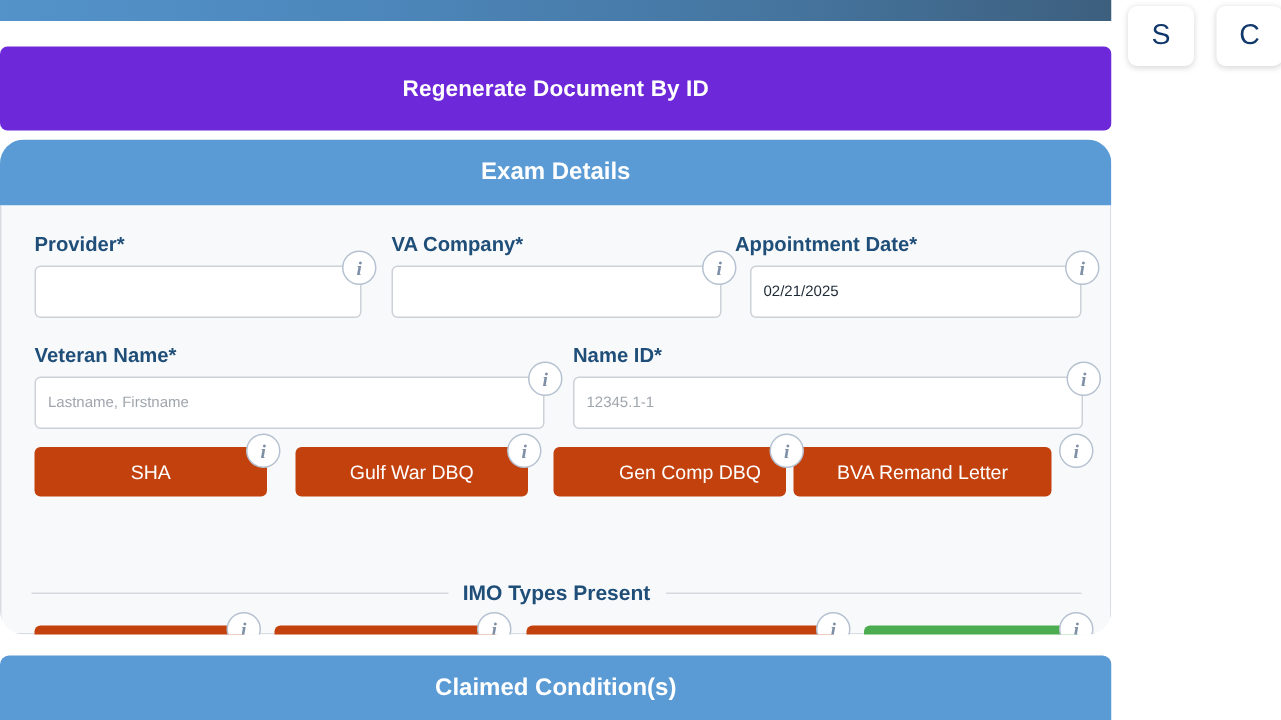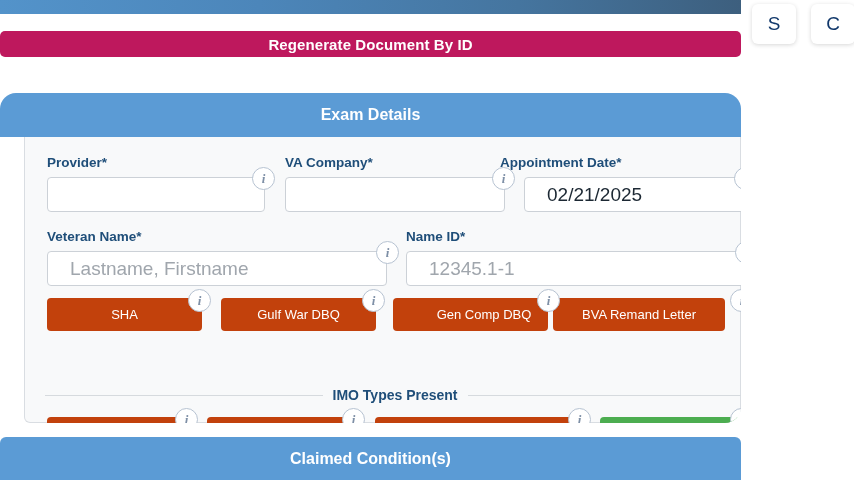--- a/index.html
+++ b/index.html
@@ -32,22 +32,22 @@
     height: 14px;
     background: linear-gradient(90deg, #5393ca 0%, #4c86ba 35%, #45759f 70%, #3d5f7e 100%);
   }
 
   
   #regenerate-button {
     position: absolute;
     left: 0;
     top: 31px;
     width: 741px;
-    height: 26px;
-    background: #be185d;
+    height: 56px;
+    background: #6d28d9;
     border: none;
     border-radius: 5px;
     color: #ffffff;
     font-size: 15px;
     font-weight: 600;
     font-family: "Liberation Sans", sans-serif;
     letter-spacing: 0.1px;
     cursor: pointer;
     padding: 0;
   }
@@ -75,42 +75,41 @@
     border-radius: 6px 6px 0 0;
   }
   .card-body {
     position: relative;
     height: 286px;
     background: #f8f9fa;
     border: 1px solid #d9dde2;
     border-top: none;
     border-radius: 0 0 6px 6px;
     box-sizing: border-box;
-    margin-left: 24px;
   }
 
   
   .field-label {
     position: absolute;
     color: #1f4e79;
     font-size: 13.5px;
     font-weight: 700;
     white-space: nowrap;
   }
 
   
   .text-input {
     position: absolute;
     height: 35px;
     box-sizing: border-box;
     background: #ffffff;
     border: 1px solid #ccd1d7;
     border-radius: 4px;
-    padding: 0 22px;
-    font-size: 19px;
+    padding: 0 8px;
+    font-size: 10px;
     font-family: "Liberation Sans", sans-serif;
     color: #1c2833;
     outline: none;
   }
   .text-input::placeholder {
     color: #a0a6ad;
   }
 
   
   .info-icon {
@@ -236,21 +235,21 @@
     <div class="card-body">
 
       <div class="field-label" style="left:22px; top:18px;">Provider*</div>
       <input class="text-input" style="left: 22px; top: 40px; width: 218px;" value="" placeholder="">
       <div class="info-icon" style="left:227px; top:30px;">i</div>
 
       <div class="field-label" style="left:260px; top:18px;">VA Company*</div>
       <input class="text-input" style="left: 260px; top: 40px; width: 220px;" value="" placeholder="">
       <div class="info-icon" style="left:467px; top:30px;">i</div>
 
-      <div class="field-label" style="left:475px; top:18px;text-align:center;">Appointment Date*</div>
+      <div class="field-label" style="left:489px; top:18px;text-align:center;">Appointment Date*</div>
       <input class="text-input" style="left: 499px; top: 40px; width: 221px;" value="02/21/2025">
       <div class="info-icon" style="left:709px; top:30px;">i</div>
 
       <div class="field-label" style="left:22px; top:92px;">Veteran Name*</div>
       <input class="text-input" style="left: 22px; top: 114px; width: 340px;" value="" placeholder="Lastname, Firstname">
       <div class="info-icon" style="left:351px; top:104px;">i</div>
 
       <div class="field-label" style="left:381px; top:92px;">Name ID*</div>
       <input class="text-input" style="left: 381px; top: 114px; width: 340px;" value="" placeholder="12345.1-1">
       <div class="info-icon" style="left:710px; top:104px;">i</div>

